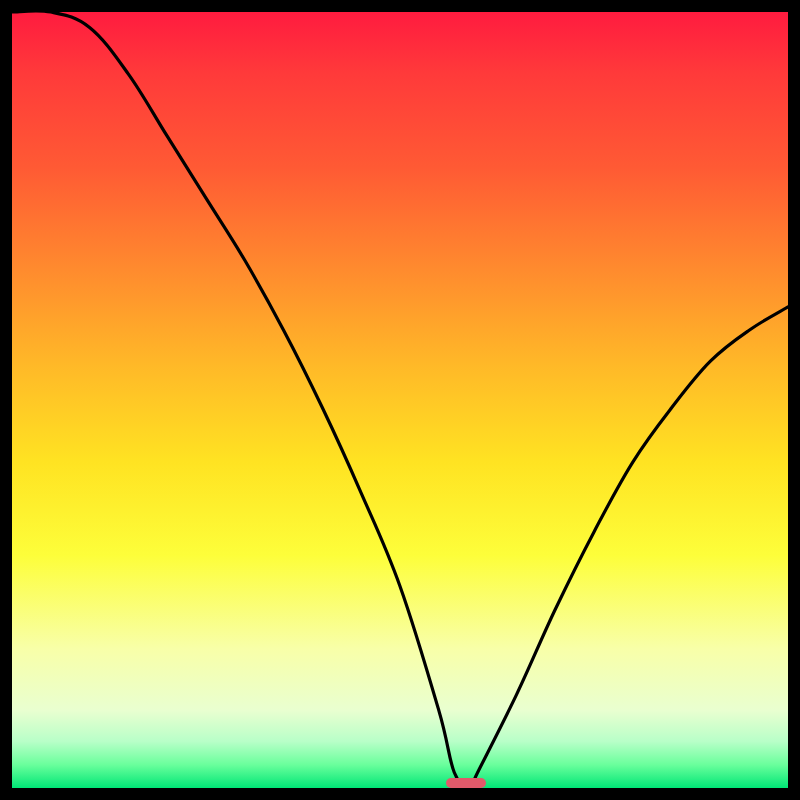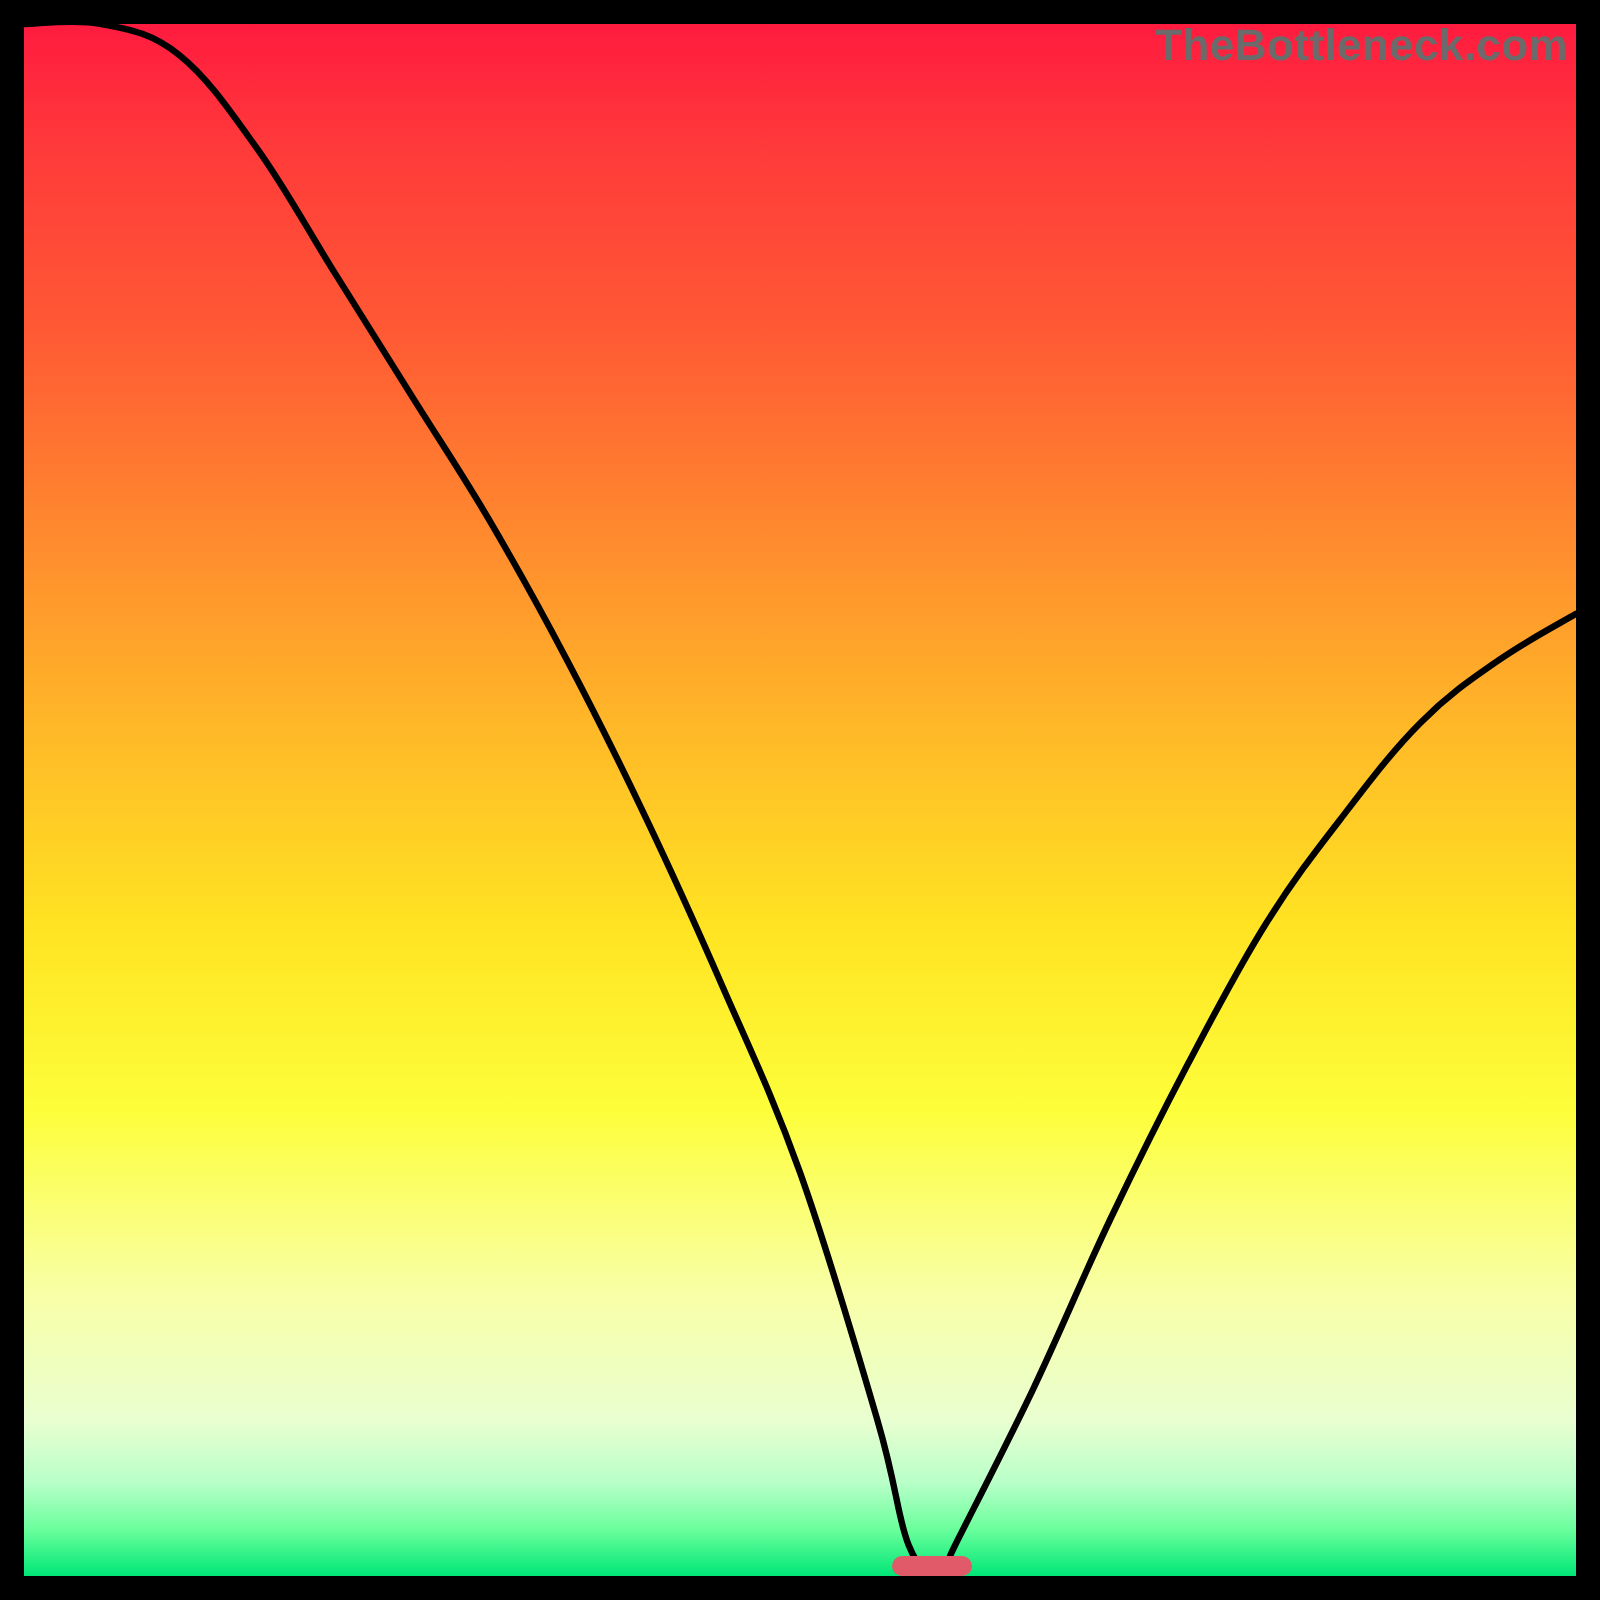--- a/index.html
+++ b/index.html
@@ -64,15 +64,14 @@
 
 <div class="frame">
   <div class="plot">
     <div class="gradient-bg"></div>
 
     <svg class="curve-svg" viewBox="0 0 776 776" preserveAspectRatio="none">
       <path d="M 0.0 0.0 C 7.0 0.0, 24.8 -2.8, 38.8 0.0 C 52.8 2.8, 63.6 4.3, 77.6 15.5 C 91.6 26.7, 102.4 42.5, 116.4 62.1 C 130.4 81.6, 141.2 101.8, 155.2 124.2 C 169.2 146.5, 180.0 163.9, 194.0 186.2 C 208.0 208.6, 218.8 224.6, 232.8 248.3 C 246.8 272.1, 257.6 291.6, 271.6 318.2 C 285.6 344.7, 296.4 366.4, 310.4 395.8 C 324.4 425.1, 335.2 449.0, 349.2 481.1 C 363.2 513.2, 374.0 535.1, 388.0 574.2 C 402.0 613.4, 417.0 664.9, 426.8 698.4 C 436.6 731.9, 436.7 746.5, 442.3 760.5 C 447.9 774.4, 453.6 776.0, 457.8 776.0 C 462.0 776.0, 457.2 777.2, 465.6 760.5 C 474.0 743.7, 490.4 712.2, 504.4 682.9 C 518.4 653.5, 529.2 626.9, 543.2 597.5 C 557.2 568.2, 568.0 546.5, 582.0 519.9 C 596.0 493.4, 606.8 472.4, 620.8 450.1 C 634.8 427.7, 645.6 413.9, 659.6 395.8 C 673.6 377.6, 684.4 363.2, 698.4 349.2 C 712.4 335.2, 723.2 327.9, 737.2 318.2 C 751.2 308.4, 769.0 299.1, 776.0 294.9" fill="none" stroke="#000" stroke-width="3.2" stroke-linecap="round"></path>
       <rect x="434.0" y="766.0" width="40" height="10" rx="5" ry="5" fill="#e05a6a"></rect>
     </svg>
 
-    <div class="watermark">TheBottleneck.com</div>
   </div>
 </div>
 
 </body></html>

